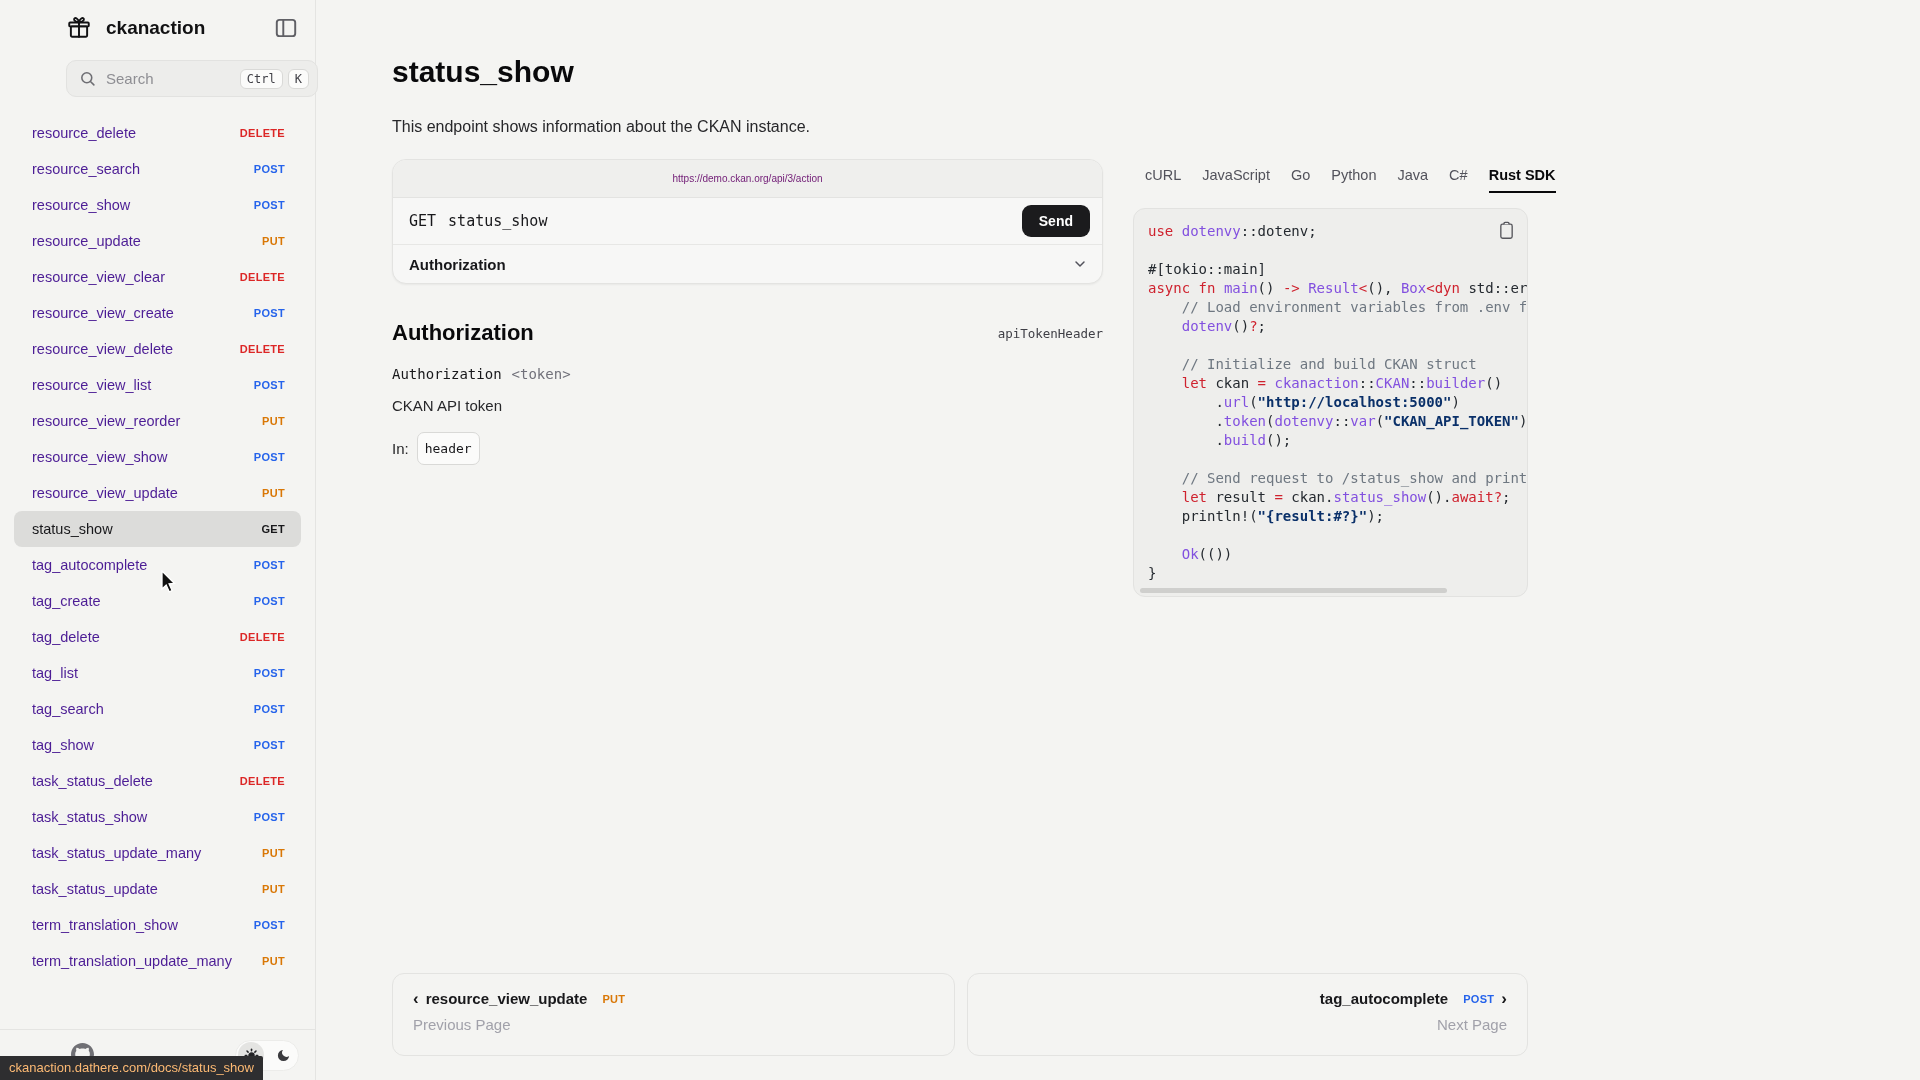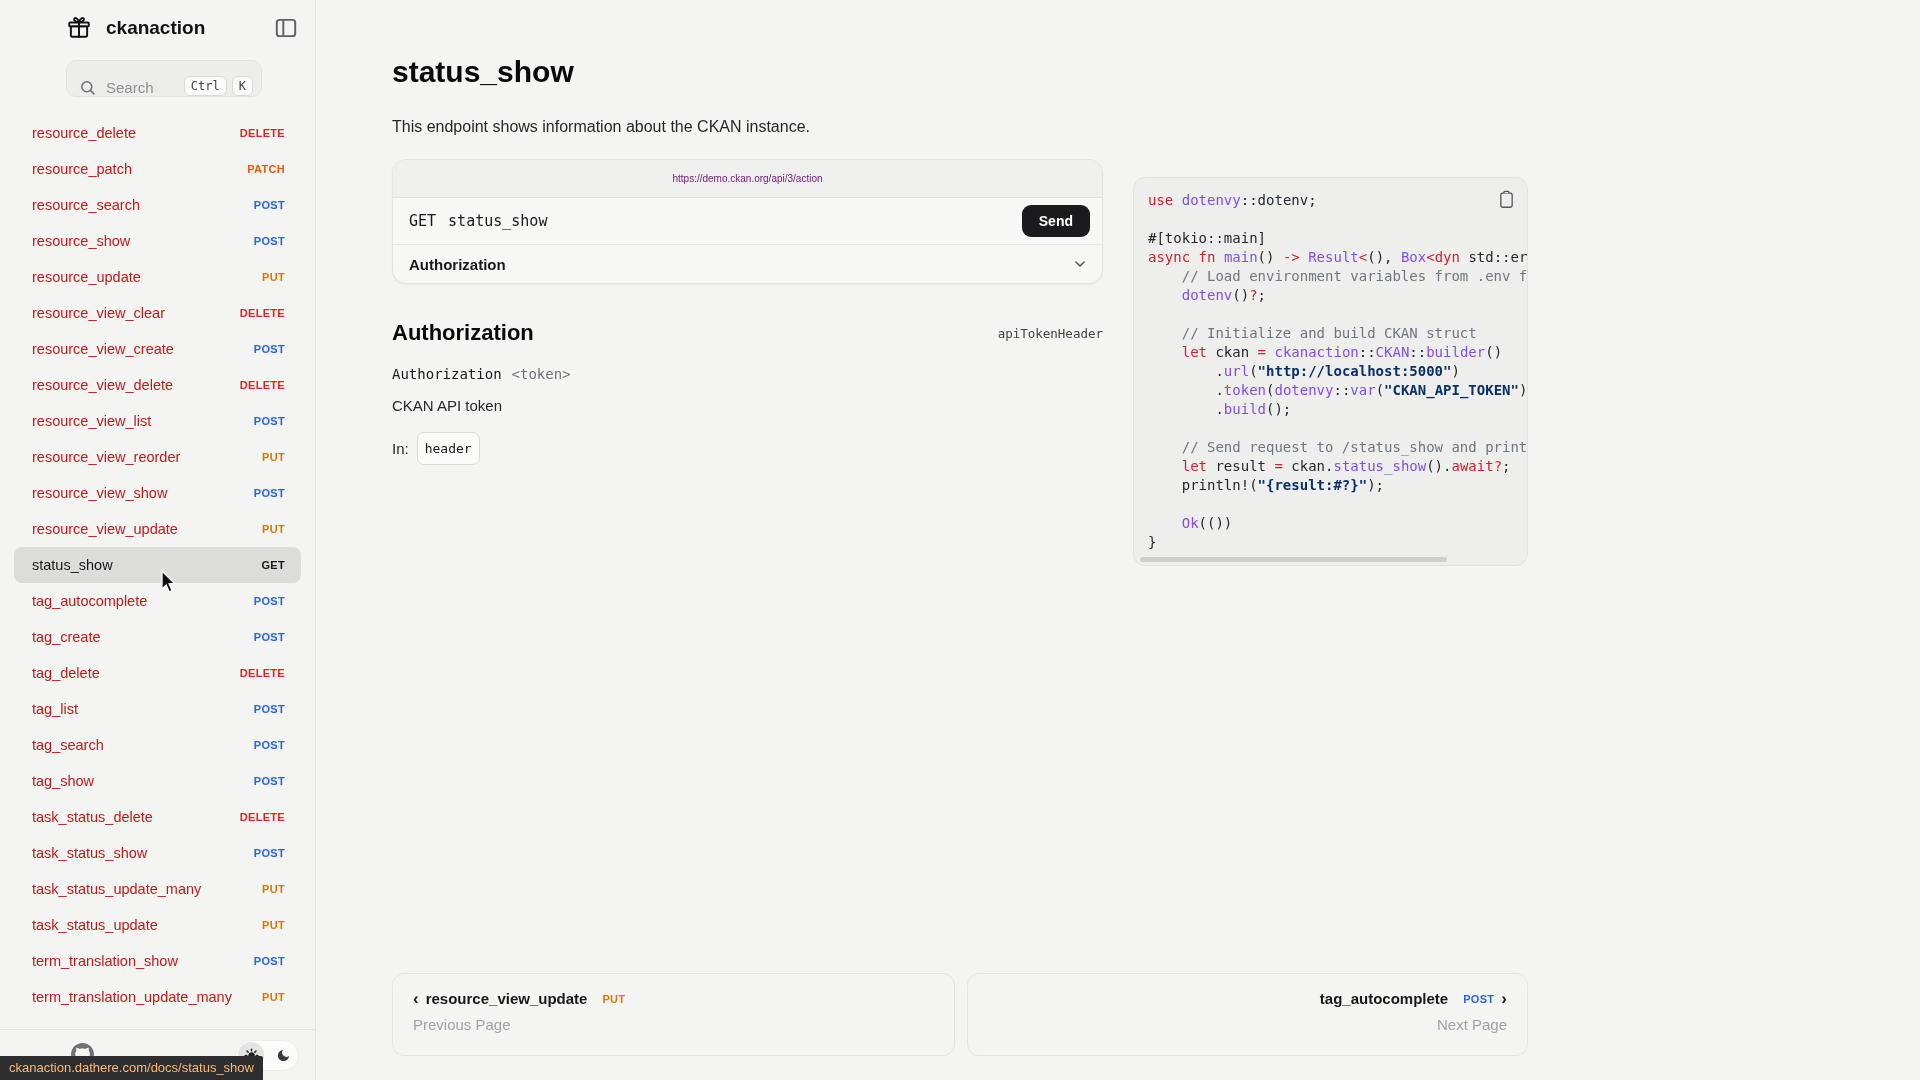--- a/index.html
+++ b/index.html
@@ -11,31 +11,31 @@
   .app { display:flex; width:1920px; height:1080px; }
   .sidebar { position:relative; width:316px; height:1080px; border-right:1px solid #e4e4e2; flex:none; }
   .main { position:relative; flex:1; height:1080px; }
 
   
   .brand-row { display:flex; align-items:center; height:56px; padding:0 18px 0 66px; position:relative; }
   .brand-logo { width:26px; height:26px; margin-right:14px; flex:none; }
   .brand-title { font-size:19px; font-weight:700; color:#111113; }
   .panel-toggle { position:absolute; right:16px; top:15px; width:26px; height:26px; cursor:pointer; background:none; border:none; }
 
-  .search-box { margin:4px 28px 10px 66px; margin-left:66px; width:196px; height:37px; background:#ededeb;
-    border:1px solid #e2e2e0; border-radius:10px; display:flex; align-items:flex-end; padding:0 8px 0 12px; cursor:pointer; }
+  .search-box { margin:4px 28px 10px 66px; margin-left:66px; width:252px; height:37px; background:#ededeb;
+    border:1px solid #e2e2e0; border-radius:10px; display:flex; align-items:center; padding:0 8px 0 12px; cursor:pointer; }
   .search-box svg { flex:none; margin-right:10px; }
   .search-ph { flex:1; font-size:15px; color:#8e8e93; }
   .kbd { font-family:"DejaVu Sans Mono", monospace; font-size:12px; color:#3f3f46; background:#fbfbfa;
     border:1px solid #d9d9d7; border-radius:6px; padding:2px 6px; margin-left:5px; }
 
   .nav-list { position:absolute; top:113px; bottom:51px; left:0; right:0; overflow:hidden; padding:2px 14px 0 14px; }
   .nav-item { display:flex; align-items:center; min-height:36px; border-radius:8px; padding:4px 16px 4px 18px; cursor:pointer; }
   .nav-item.selected { background:#dcdcda; }
-  .nav-label { flex:1; font-size:14.5px; color:#b91c1c; white-space:nowrap; line-height:1.15; }
+  .nav-label { flex:1; font-size:14.5px; color:#4c1d95; white-space:nowrap; line-height:1.15; }
   .nav-item.selected .nav-label { color:#18181b; }
   .nav-label.wrap { white-space:normal; word-break:break-all; }
   .badge { font-size:11px; font-weight:700; letter-spacing:.3px; margin-left:8px; flex:none; }
 
   .side-footer { position:absolute; bottom:0; left:0; right:0; height:51px; border-top:1px solid #e4e4e2;
     display:flex; align-items:center; padding:0 16px 0 70px; }
   .gh-btn { background:none; border:none; cursor:pointer; width:24px; height:24px; padding:0; }
   .theme-pill { margin-left:auto; width:64px; height:31px; background:#fbfbfa; border:1px solid #ececea;
     border-radius:999px; display:flex; align-items:center; justify-content:space-between; padding:2px; }
   .theme-btn { width:26px; height:26px; border-radius:50%; border:none; background:transparent; cursor:pointer;
@@ -128,24 +128,20 @@
         </svg>
       <span class="search-ph">Search</span>
       <span class="kbd">Ctrl</span>
       <span class="kbd">K</span>
     </div>
 
     <nav class="nav-list" id="nav-list">
         <div class="nav-item">
           <span class="nav-label">resource_delete</span>
           <span class="badge" style="color: rgb(220, 38, 38);">DELETE</span>
-        </div>
-        <div class="nav-item">
-          <span class="nav-label">resource_patch</span>
-          <span class="badge" style="color: rgb(234, 88, 12);">PATCH</span>
         </div>
         <div class="nav-item">
           <span class="nav-label">resource_search</span>
           <span class="badge" style="color: rgb(37, 99, 235);">POST</span>
         </div>
         <div class="nav-item">
           <span class="nav-label">resource_show</span>
           <span class="badge" style="color: rgb(37, 99, 235);">POST</span>
         </div>
         <div class="nav-item">
@@ -291,20 +287,29 @@
     <div class="auth-param">
       <span>Authorization</span><span class="auth-token">&lt;token&gt;</span>
     </div>
     <p class="auth-desc">CKAN API token</p>
     <div class="auth-in">
       <span>In:</span>
       <span class="in-chip">header</span>
     </div>
 
     <div class="code-col">
+      <div class="code-tabs" id="code-tabs">
+          <button class="code-tab">cURL</button>
+          <button class="code-tab">JavaScript</button>
+          <button class="code-tab">Go</button>
+          <button class="code-tab">Python</button>
+          <button class="code-tab">Java</button>
+          <button class="code-tab">C#</button>
+          <button class="code-tab active">Rust SDK</button>
+        </div>
       <div class="code-card">
         <button class="copy-btn">
           <svg width="17" height="19" viewBox="0 0 24 26" fill="none" stroke="#56565c" stroke-width="1.9" stroke-linejoin="round">
               <rect x="4" y="4" width="16" height="20" rx="2.5"></rect>
               <path d="M8.5 4.2V3a1.4 1.4 0 011.4-1.4h4.2A1.4 1.4 0 0115.5 3v1.2" fill="#eeeeec"></path>
             </svg>
         </button>
         <div class="code-block" id="code-block"><div><span class="tok-k">use </span><span class="tok-p">dotenvy</span><span class="tok-t">::dotenv;</span></div><div>&nbsp;</div><div><span class="tok-t">#[tokio::main]</span></div><div><span class="tok-k">async </span><span class="tok-k">fn </span><span class="tok-p">main</span><span class="tok-t">() </span><span class="tok-k">-&gt; </span><span class="tok-p">Result</span><span class="tok-k">&lt;</span><span class="tok-t">(), </span><span class="tok-p">Box</span><span class="tok-k">&lt;</span><span class="tok-k">dyn </span><span class="tok-t">std::error::Error&gt;&gt; {</span></div><div><span class="tok-c">    // Load environment variables from .env file</span></div><div><span class="tok-t">    </span><span class="tok-p">dotenv</span><span class="tok-t">()</span><span class="tok-k">?</span><span class="tok-t">;</span></div><div>&nbsp;</div><div><span class="tok-c">    // Initialize and build CKAN struct</span></div><div><span class="tok-k">    let </span><span class="tok-t">ckan </span><span class="tok-k">= </span><span class="tok-p">ckanaction</span><span class="tok-t">::</span><span class="tok-p">CKAN</span><span class="tok-t">::</span><span class="tok-p">builder</span><span class="tok-t">()</span></div><div><span class="tok-t">        .</span><span class="tok-p">url</span><span class="tok-t">(</span><span class="tok-s">"http://localhost:5000"</span><span class="tok-t">)</span></div><div><span class="tok-t">        .</span><span class="tok-p">token</span><span class="tok-t">(</span><span class="tok-p">dotenvy</span><span class="tok-t">::</span><span class="tok-p">var</span><span class="tok-t">(</span><span class="tok-s">"CKAN_API_TOKEN"</span><span class="tok-t">)</span><span class="tok-k">?</span><span class="tok-t">)</span></div><div><span class="tok-t">        .</span><span class="tok-p">build</span><span class="tok-t">();</span></div><div>&nbsp;</div><div><span class="tok-c">    // Send request to /status_show and print output</span></div><div><span class="tok-k">    let </span><span class="tok-t">result </span><span class="tok-k">= </span><span class="tok-t">ckan.</span><span class="tok-p">status_show</span><span class="tok-t">().</span><span class="tok-k">await?</span><span class="tok-t">;</span></div><div><span class="tok-t">    println!(</span><span class="tok-s">"{result:#?}"</span><span class="tok-t">);</span></div><div>&nbsp;</div><div><span class="tok-t">    </span><span class="tok-p">Ok</span><span class="tok-t">(())</span></div><div><span class="tok-t">}</span></div></div>
         <div class="hscroll"></div>
       </div>

